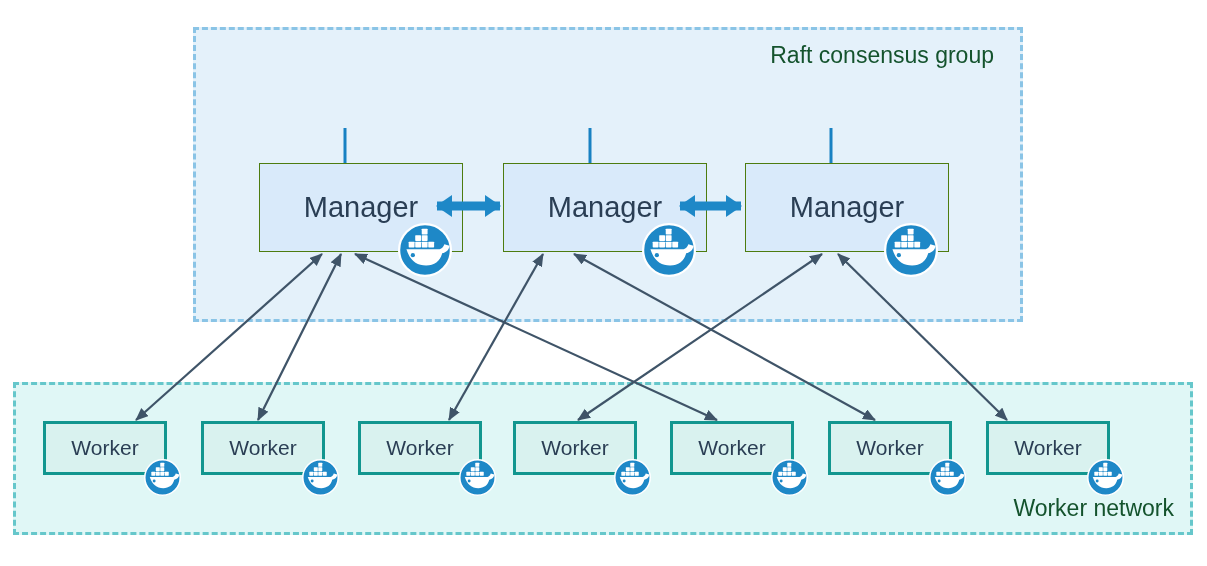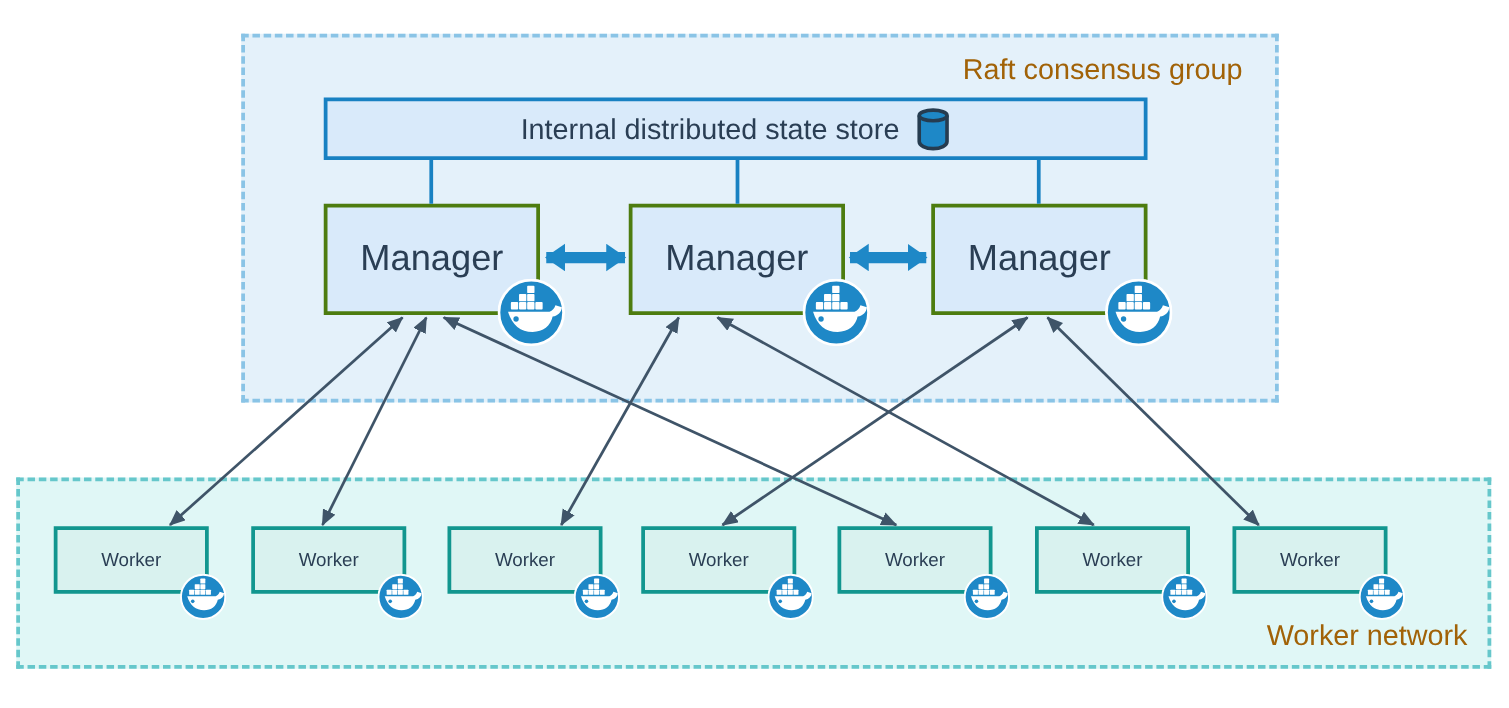--- a/index.html
+++ b/index.html
@@ -12,40 +12,40 @@
   
   .group{position:absolute;}
   .raft{
     left:193px;top:27px;width:830px;height:295px;
     background:#e4f1fa;border:3px dashed #8ac4e6;
   }
   .gossip{
     left:13px;top:382px;width:1180px;height:153px;
     background:#e0f7f6;border:3px dashed #66c7cb;
   }
-  .group-label{position:absolute;font-size:23px;color:#a16207;white-space:nowrap;margin-left:44px;}
+  .group-label{position:absolute;font-size:23px;color:#14532d;white-space:nowrap;margin-left:44px;}
   .raft-label{top:12px;right:26px;}
   .gossip-label{bottom:10px;right:16px;}
 
   
   .node{position:absolute;display:flex;align-items:center;justify-content:center;}
   .store{
     left:259px;top:78px;width:659px;height:50px;
     background:#d9eafa;border:3px solid #1881c2;
     font-size:23px;gap:12px;
   }
   .manager{
-    top:163px;width:173px;height:89px;
-    background:#d9eafa;border:3px solid #4d7c0f;
+    top:163px;width:204px;height:89px;
+    background:#d9eafa;border:1px solid #4d7c0f;
     font-size:29px;
   }
   .worker{
     top:421px;width:124px;height:54px;
     background:#d9f2ef;border:3px solid #12968f;
-    font-size:15px;
+    font-size:21px;
   }
 
   .cyl{display:inline-flex;width:29px;height:35px;}
   .cyl svg{width:100%;height:100%;}
 
   
   .docker{position:absolute;}
   .docker svg{display:block;width:100%;height:100%;}
   .docker-lg{width:54px;height:54px;}
   .docker-sm{width:37px;height:37px;}
@@ -57,29 +57,20 @@
 
 <div class="stage">
 
   <div class="group raft">
     <div class="group-label raft-label">Raft consensus group</div>
   </div>
   <div class="group gossip">
     <div class="group-label gossip-label">Worker network</div>
   </div>
 
-  <div class="node store">
-    <span>Internal distributed state store</span>
-    <span class="cyl">
-      <svg viewBox="0 0 30 36">
-        <path d="M3.5 6.5 V28 c0 3.3 5.1 5.9 11.5 5.9 s11.5 -2.6 11.5 -5.9 V6.5" fill="#1e88c7" stroke="#263c50" stroke-width="3" stroke-linejoin="round"></path>
-        <ellipse cx="15" cy="6.5" rx="11.5" ry="4.4" fill="#1e88c7" stroke="#263c50" stroke-width="3"></ellipse>
-      </svg>
-    </span>
-  </div>
 
   <div class="node manager" style="left:259px">
     <span>Manager</span>
   </div>
   <div class="node manager" style="left:503px">
     <span>Manager</span>
   </div>
   <div class="node manager" style="left:745px">
     <span>Manager</span>
   </div>

